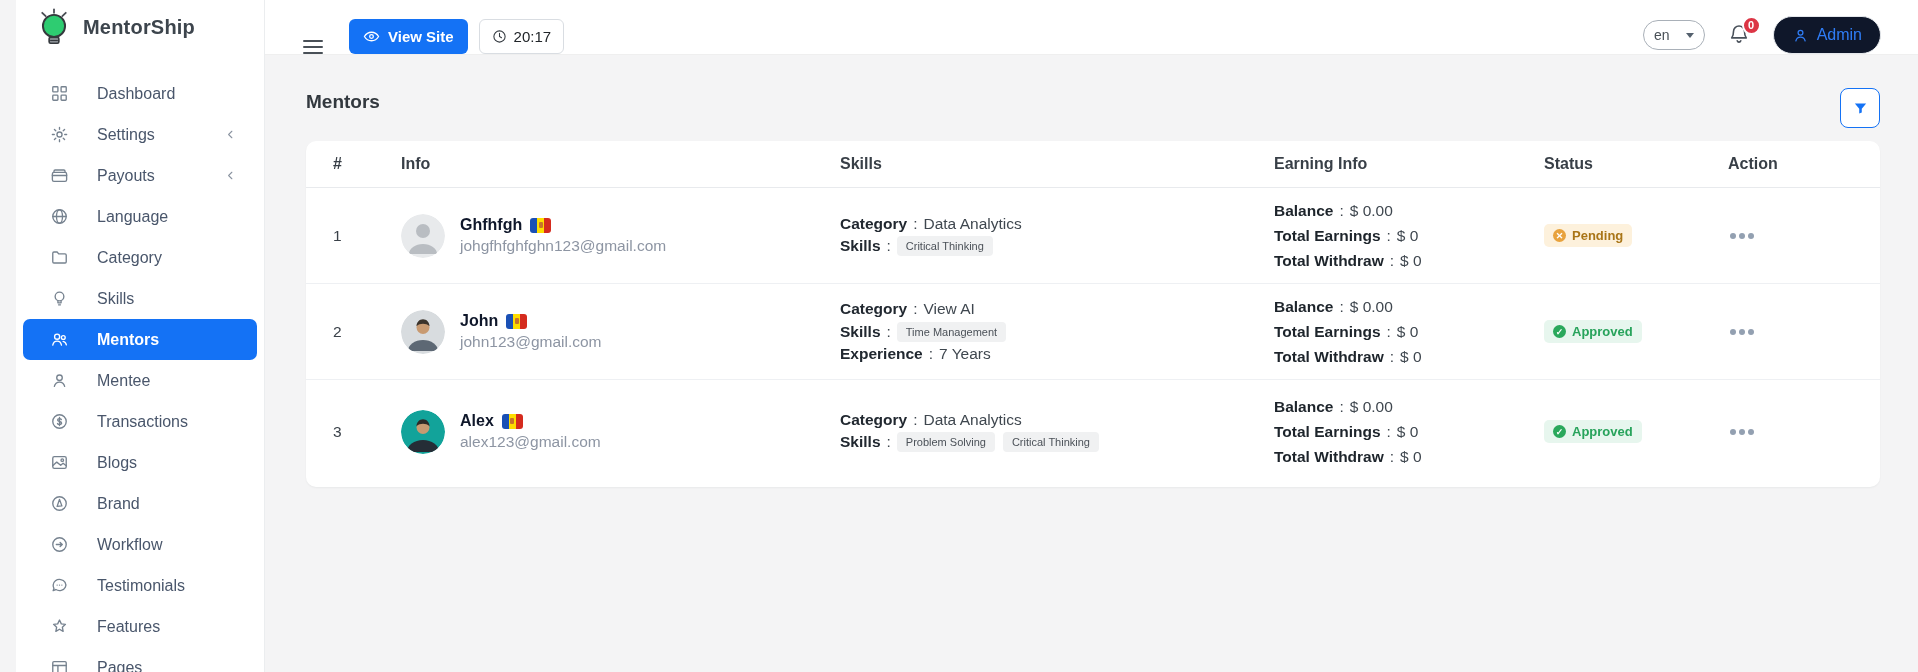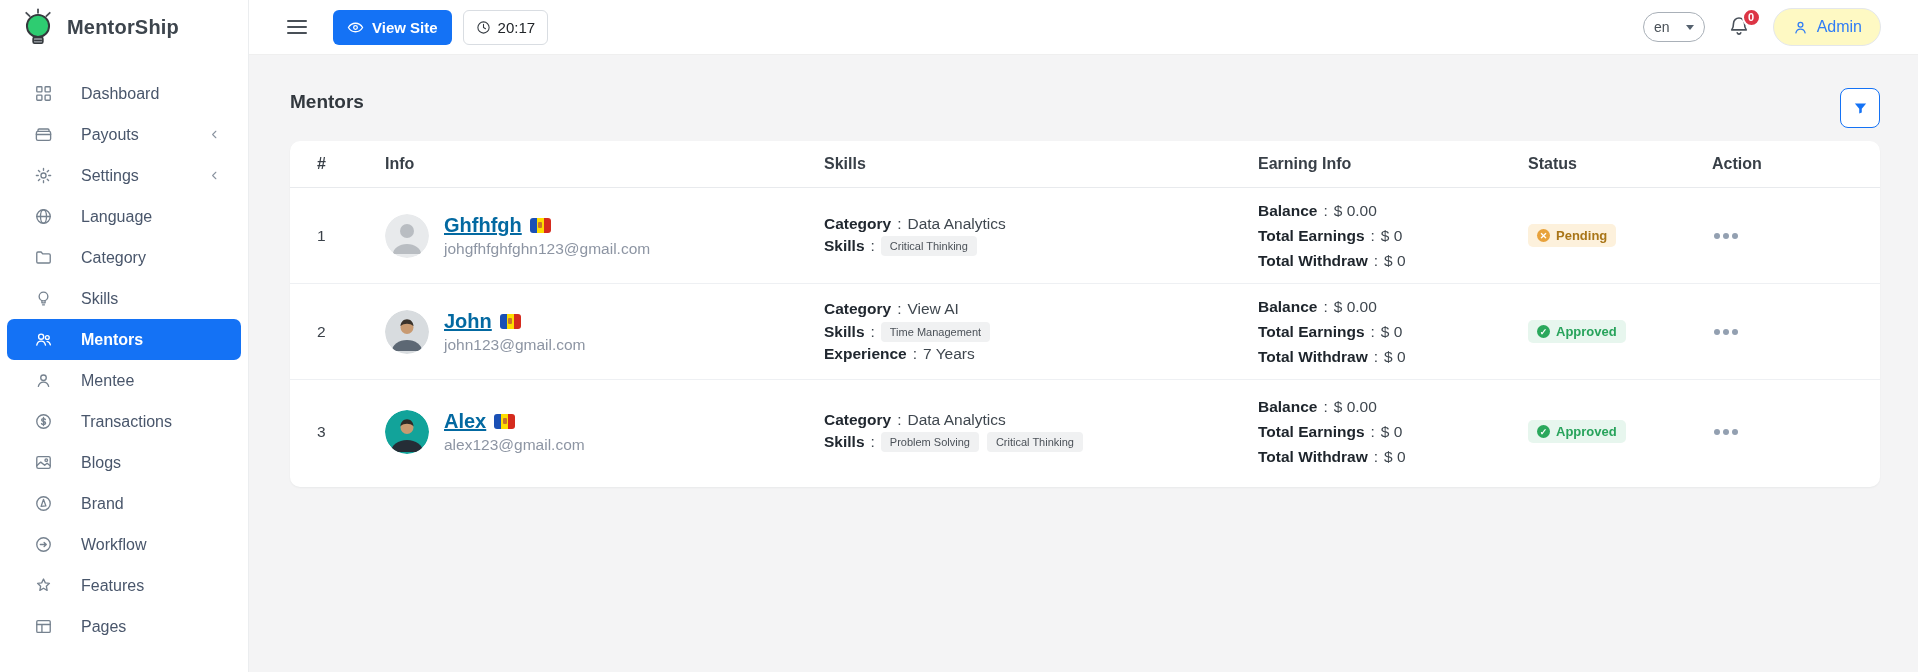--- a/index.html
+++ b/index.html
@@ -1,67 +1,67 @@
 <!DOCTYPE html>
 <html><head>
 <meta charset="utf-8">
 <style>
   * { box-sizing: border-box; margin: 0; padding: 0; }
   html,body { width:1918px; height:672px; overflow:hidden; }
   body { font-family:"Liberation Sans", sans-serif; background:#f4f4f5; color:#343a40; }
-  .app { display:flex; width:100%; height:100%; }
+  .app { display:flex; width:100%; height:100%;padding-left:16px; }
 
   
   .sidebar { width:249px; min-width:249px; height:100%; background:#ffffff; border-right:1px solid #ebedef; }
   .logo-row { height:55px; display:flex; align-items:center; gap:11px; padding-left:20px; }
   .logo-mark { width:36px; height:42px; }
   .brand-name { font-size:20px; font-weight:bold; color:#3d454d; letter-spacing:.2px; }
   .nav { padding-top:18px; }
   .nav-item { display:flex; align-items:center; gap:28px; height:41px; margin:0 7px; padding-left:27px; border-radius:7px; color:#49566b; font-size:16px; cursor:pointer; position:relative; }
   .nav-item svg.nicon { width:19px; height:19px; stroke:#76828f; fill:none; stroke-width:1.7; stroke-linecap:round; stroke-linejoin:round; flex:none; }
   .nav-item .chev { width:13px; height:13px; stroke:#8a93a0; fill:none; stroke-width:2; stroke-linecap:round; stroke-linejoin:round; position:absolute; right:20px; }
   .nav-item.active { background:#1472f5; color:#ffffff; font-weight:bold; }
   .nav-item.active svg.nicon { stroke:#ffffff; }
 
   
   .main { flex:1; display:flex; flex-direction:column; height:100%; }
-  .topbar { height:55px; background:#ffffff; display:flex; align-items:center; border-bottom:1px solid #efefef; padding:0 37px 0 38px; }
+  .topbar { height:55px; background:#ffffff; display:flex; align-items:flex-end; border-bottom:1px solid #efefef; padding:0 37px 0 38px; }
   .hamburger { width:20px; display:flex; flex-direction:column; gap:4px; cursor:pointer; margin-right:26px; background:none; border:none; }
   .hamburger span { display:block; height:2px; background:#495057; border-radius:1px; }
   .btn-view-site { display:inline-flex; align-items:center; gap:8px; background:#1472f5; color:#fff; font-weight:bold; font-size:15px; border:none; border-radius:6px; padding:9px 14px; cursor:pointer; }
   .btn-view-site svg { width:17px; height:17px; stroke:#fff; fill:none; stroke-width:1.8; }
   .chip-time { display:inline-flex; align-items:center; gap:7px; margin-left:11px; border:1px solid #d9dde2; border-radius:6px; background:#fff; padding:8px 12px; font-size:15px; color:#212529; cursor:pointer; }
   .chip-time svg { width:15px; height:15px; stroke:#343a40; fill:none; stroke-width:1.7; stroke-linecap:round; }
   .topbar-right { margin-left:auto; display:flex; align-items:center; gap:22px; }
   .lang-select { display:inline-flex; align-items:center; gap:16px; border:1px solid #a9b0b8; border-radius:15px; background:#fff; padding:6px 10px; font-size:14px; color:#495057; cursor:pointer; }
   .lang-select .caret { width:0; height:0; border-left:4px solid transparent; border-right:4px solid transparent; border-top:5px solid #55616e; }
   .bell-wrap { position:relative; cursor:pointer; background:none; border:none; }
   .bell-wrap svg { width:24px; height:24px; stroke:#49515a; fill:none; stroke-width:1.6; stroke-linecap:round; stroke-linejoin:round; }
   .notif-badge { position:absolute; top:-6px; right:-10px; min-width:19px; height:19px; border-radius:10px; background:#dc3545; color:#fff; font-size:11px; font-weight:bold; display:flex; align-items:center; justify-content:center; padding:0 4px; border:2px solid #fff; }
-  .btn-admin { display:inline-flex; align-items:center; gap:8px; border:1px solid #e4e7eb; background:#fef9c3; border-radius:999px; padding:9px 18px; color:#2f7df6; font-size:16px; cursor:pointer; }
+  .btn-admin { display:inline-flex; align-items:center; gap:8px; border:1px solid #e4e7eb; background:#0f172a; border-radius:999px; padding:9px 18px; color:#2f7df6; font-size:16px; cursor:pointer; }
   .btn-admin svg { width:17px; height:17px; stroke:#2f7df6; fill:none; stroke-width:1.8; stroke-linecap:round; stroke-linejoin:round; }
 
   
   .content { flex:1; background:#f4f4f5; padding:36px 38px 0 41px; position:relative; }
   .page-title { font-size:19px; font-weight:bold; color:#32383e; }
   .btn-filter { position:absolute; top:33px; right:38px; width:40px; height:40px; border:1px solid #1472f5; border-radius:8px; background:#fff; display:flex; align-items:center; justify-content:center; cursor:pointer; }
   .btn-filter svg { width:17px; height:17px; }
 
   .card { margin-top:28px; background:#fff; border-radius:10px; box-shadow:0 1px 2px rgba(20,30,40,.05); overflow:hidden; }
   .trow { display:grid; grid-template-columns:68px 439px 434px 270px 184px 1fr; align-items:center; padding:0 27px; }
   .thead { height:47px; border-bottom:1px solid #e8eaed; font-weight:bold; font-size:16px; color:#383f47; }
   .tbody-row { padding:10px 27px; border-bottom:1px solid #eef0f3; font-size:15.5px; }
   .tbody-row:last-child { border-bottom:none; padding-bottom:18px; padding-top:14px; }
   .cell-num { color:#3a4149; }
 
   .info-cell { display:flex; align-items:center; gap:15px; }
   .avatar { width:44px; height:44px; border-radius:50%; overflow:hidden; flex:none; }
   .avatar svg { width:44px; height:44px; display:block; }
   .name-row { display:flex; align-items:center; gap:8px; }
-  .m-name { font-weight:bold; font-size:20px; color:#0369a1;text-decoration:underline; }
+  .m-name { font-weight:bold; font-size:16px; color:#0f172a; }
   .flag { width:21px; height:15px; border-radius:3px; display:inline-block; position:relative;
           background:linear-gradient(90deg,#1a50b5 0 33.4%,#fedd00 33.4% 66.7%,#d52b1e 66.7% 100%); }
   .flag::after { content:""; position:absolute; left:8.5px; top:4.5px; width:4px; height:6px; background:#c8742a; border-radius:1px; }
   .m-email { color:#8d95a3; font-size:15.5px; margin-top:3px; }
 
   .p-line { margin:3.5px 0; color:#3f474f; display:flex; align-items:center; flex-wrap:wrap; }
   .lbl { font-weight:bold; color:#212830; }
   .sep { margin:0 6px; color:#3f474f; }
   .skill-badge { background:#f0f1f2; color:#4b5158; font-size:11px; padding:4px 9px; border-radius:4px; margin-right:8px; white-space:nowrap; }
 
@@ -103,34 +103,34 @@
         <svg class="nicon" viewBox="0 0 24 24">
             <rect x="3.5" y="3.5" width="6.5" height="6.5" rx="1"></rect>
             <rect x="14" y="3.5" width="6.5" height="6.5" rx="1"></rect>
             <rect x="3.5" y="14" width="6.5" height="6.5" rx="1"></rect>
             <rect x="14" y="14" width="6.5" height="6.5" rx="1"></rect>
           </svg>
         <span>Dashboard</span>
       </div>
       <div class="nav-item">
         <svg class="nicon" viewBox="0 0 24 24">
+            <circle cx="12" cy="12" r="3.2"></circle>
+            <path d="M12 3v2.4M12 18.6V21M3 12h2.4M18.6 12H21M5.6 5.6l1.7 1.7M16.7 16.7l1.7 1.7M18.4 5.6l-1.7 1.7M7.3 16.7l-1.7 1.7"></path>
+          </svg>
+        <span>Settings</span>
+        <svg class="chev" viewBox="0 0 24 24">
+            <path d="M14.5 6l-6 6 6 6"></path>
+          </svg>
+      </div>
+      <div class="nav-item">
+        <svg class="nicon" viewBox="0 0 24 24">
             <rect x="3" y="8" width="18" height="11.5" rx="2"></rect>
             <path d="M5 8V6.5A1.5 1.5 0 0 1 6.5 5h11A1.5 1.5 0 0 1 19 6.5V8M3 12h18"></path>
           </svg>
         <span>Payouts</span>
-        <svg class="chev" viewBox="0 0 24 24">
-            <path d="M14.5 6l-6 6 6 6"></path>
-          </svg>
-      </div>
-      <div class="nav-item">
-        <svg class="nicon" viewBox="0 0 24 24">
-            <circle cx="12" cy="12" r="3.2"></circle>
-            <path d="M12 3v2.4M12 18.6V21M3 12h2.4M18.6 12H21M5.6 5.6l1.7 1.7M16.7 16.7l1.7 1.7M18.4 5.6l-1.7 1.7M7.3 16.7l-1.7 1.7"></path>
-          </svg>
-        <span>Settings</span>
         <svg class="chev" viewBox="0 0 24 24">
             <path d="M14.5 6l-6 6 6 6"></path>
           </svg>
       </div>
       <div class="nav-item">
         <svg class="nicon" viewBox="0 0 24 24">
             <circle cx="12" cy="12" r="8.5"></circle>
             <ellipse cx="12" cy="12" rx="3.8" ry="8.5"></ellipse>
             <path d="M3.5 12h17"></path>
           </svg>
@@ -186,20 +186,27 @@
             <path d="M12 6.8L15 15l-6 .6z"></path>
           </svg>
         <span>Brand</span>
       </div>
       <div class="nav-item">
         <svg class="nicon" viewBox="0 0 24 24">
             <circle cx="12" cy="12" r="8.5"></circle>
             <path d="M8 12h7M12.8 9.5L15.5 12l-2.7 2.5"></path>
           </svg>
         <span>Workflow</span>
+      </div>
+      <div class="nav-item">
+        <svg class="nicon" viewBox="0 0 24 24">
+            <path d="M4 11.5a8 7 0 1 1 3.4 5.6L4 18.5l1-3A6.9 6.9 0 0 1 4 11.5z"></path>
+            <path d="M9 11.5h.01M12 11.5h.01M15 11.5h.01"></path>
+          </svg>
+        <span>Testimonials</span>
       </div>
       <div class="nav-item">
         <svg class="nicon" viewBox="0 0 24 24">
             <path d="M12 3.8l2.3 4.9 5.2.6-3.9 3.6 1 5.2L12 15.5l-4.6 2.6 1-5.2-3.9-3.6 5.2-.6z"></path>
           </svg>
         <span>Features</span>
       </div>
       <div class="nav-item">
         <svg class="nicon" viewBox="0 0 24 24">
             <rect x="3.5" y="4.5" width="17" height="15" rx="1.5"></rect>

